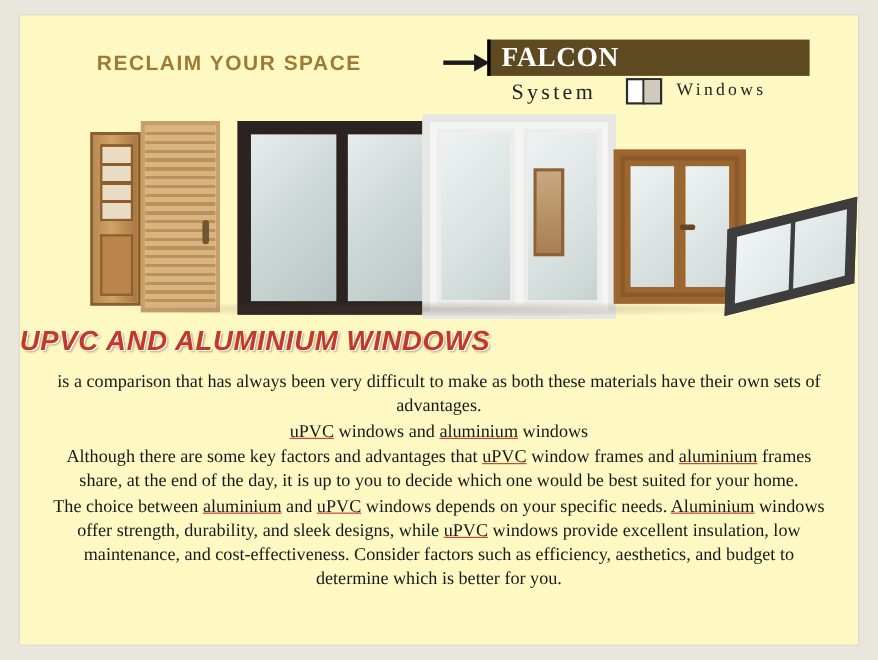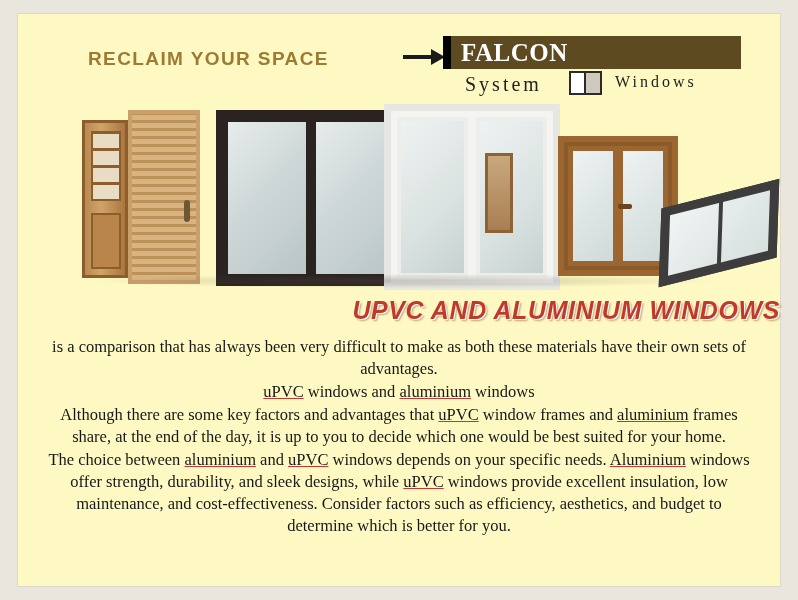--- a/index.html
+++ b/index.html
@@ -73,21 +73,21 @@
     width: 290px;
     height: 62px;
   }
   .logo-bar {
     position: absolute;
     left: 0;
     top: 0;
     width: 290px;
     height: 33px;
     background: #5e4a20;
-    border-left: 8px solid #000000;
+    border-left: 3px solid #000000;
   }
   .logo-bar .falcon {
     position: absolute;
     left: 10px;
     top: 3px;
     font-family: "Liberation Serif", serif;
     font-weight: bold;
     font-size: 25px;
     letter-spacing: 0.5px;
     color: #ffffff;
@@ -228,21 +228,21 @@
     height: 14px;
     background: radial-gradient(ellipse at center, rgba(90,80,70,0.30) 0%, rgba(255,255,255,0) 72%);
   }
 
   
   .title {
     position: absolute;
     left: 0;
     top: 282px;
     width: 762px;
-    text-align: right;
+    text-align: left;
     font-family: "Liberation Sans", sans-serif;
     font-weight: bold;
     font-style: italic;
     font-size: 25px;
     letter-spacing: 0.6px;
     color: #c0392b;
     text-shadow: 1px 1px 0 #ffffff, 2px 2px 2px rgba(120,60,40,0.45);
   }
 
   

